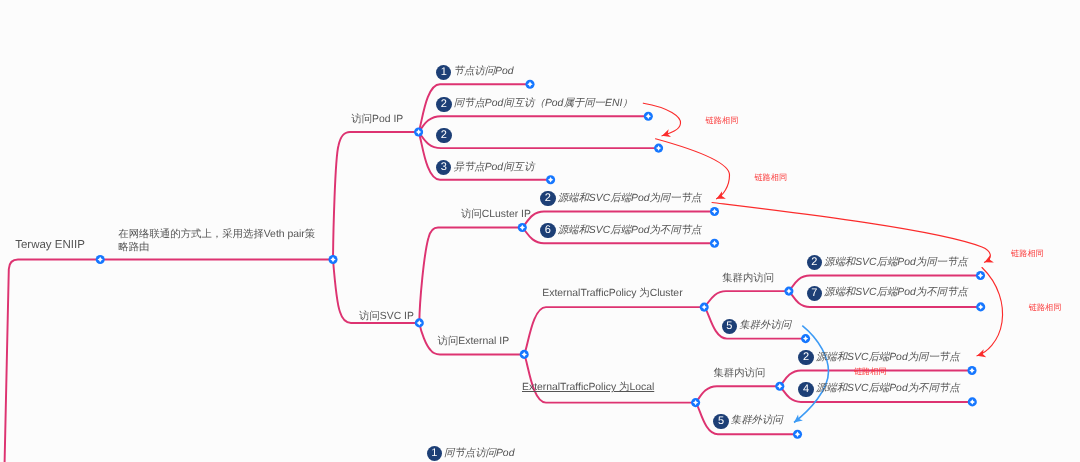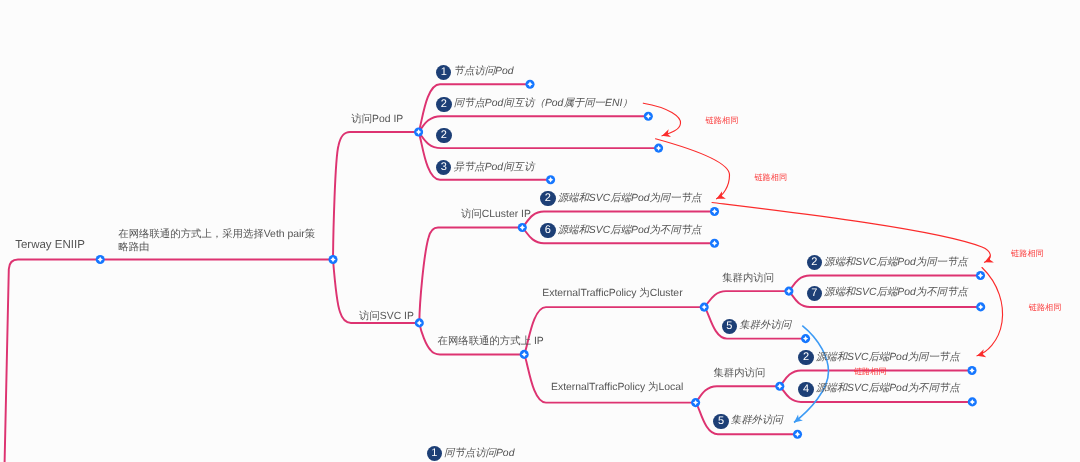--- a/index.html
+++ b/index.html
@@ -190,23 +190,23 @@
         <path d="M972.3,399.2 Q973.02,401.17999999999995 975,401.9 Q973.02,402.62 972.3,404.59999999999997 Q971.5799999999999,402.62 969.5999999999999,401.9 Q971.5799999999999,401.17999999999995 972.3,399.2 Z" fill="#fff"></path>
       </g>
     </svg>
 
   <div class="lbl root" style="left:15.2px;top:238.8px;">Terway ENIIP</div>
   <div class="lbl wrap" style="left:118.3px;top:229.3px;">在网络联通的方式上，采用选择Veth pair策略路由</div>
 
   <div class="lbl" style="left:351.3px;top:113.8px;">访问Pod IP</div>
   <div class="lbl" style="left:359px;top:304.4px;margin-top:7px;">访问SVC IP</div>
   <div class="lbl" style="left:461px;top:209.1px;">访问CLuster IP</div>
-  <div class="lbl" style="left:437.5px;top:335.7px;">在网络联通的方式上 IP</div>
+  <div class="lbl" style="left:437.5px;top:335.7px;">访问External IP</div>
   <div class="lbl" style="left:542.3px;top:287.5px;">ExternalTrafficPolicy 为Cluster</div>
-  <div class="lbl" style="left:551px;top:382.2px;">ExternalTrafficPolicy 为Local</div>
+  <div class="lbl" style="left:522px;top:382.2px;text-decoration:underline;">ExternalTrafficPolicy 为Local</div>
   <div class="lbl" style="left:722.2px;top:272.5px;">集群内访问</div>
   <div class="lbl" style="left:713.4px;top:367.8px;">集群内访问</div>
 
 <div class="node" style="left: 436px; top: 64.8px;">
       <span class="badge">1</span>
       <span class="ntxt">节点访问Pod</span>
     </div>
     <div class="node" style="left: 436.2px; top: 96.5px;">
       <span class="badge">2</span>
       <span class="ntxt">同节点Pod间互访（Pod属于同一ENI）</span>

